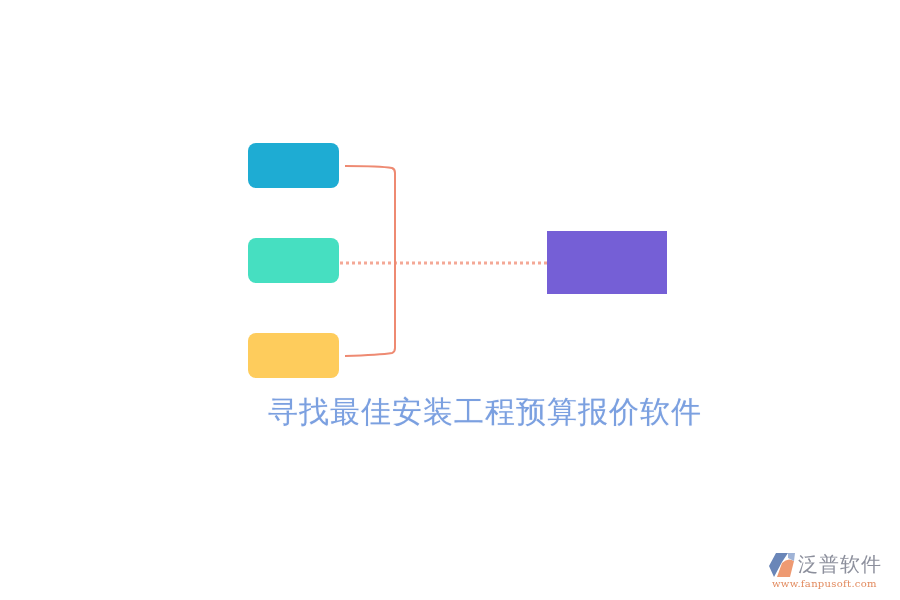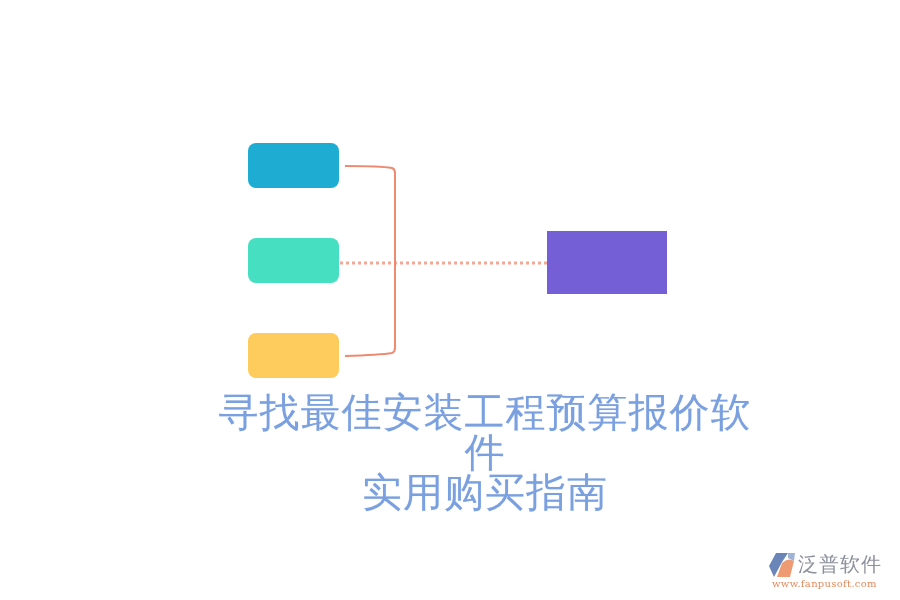--- a/index.html
+++ b/index.html
@@ -27,21 +27,21 @@
     }
     .target-box {
       position: absolute;
     }
     .title {
       position: absolute;
       left: 200px;
       width: 570px;
       text-align: center;
       font-family: "DejaVu Serif", serif;
-      font-size: 40px;
+      font-size: 30px;
       line-height: 40px;
       letter-spacing: 1px;
       color: #7BA0E0;
       text-shadow: 0 0 1px rgba(120,150,220,0.35);
     }
     .title .line {
       display: block;
     }
     .logo {
       position: absolute;
@@ -93,21 +93,20 @@
 
     <line id="dotted-link" x1="340" y1="263" x2="547" y2="263" stroke-width="3" stroke-dasharray="3,3" stroke="#F4A896"></line>
 
     <path id="bracket-path" d="M 345 166 Q 380 166 392 168 Q 395 169 395 173 L 395 348 Q 395 352 392 353 Q 380 355 345 356" fill="none" stroke-width="2" stroke="#EE8A72"></path>
   </svg>
 
   <div class="target-box" id="target" style="left: 547px; top: 231px; width: 120px; height: 63px; background: rgb(117, 95, 214);"></div>
 
   <div class="title" style="top: 392px; color: rgb(123, 160, 224);">
     <span class="line">寻找最佳安装工程预算报价软件</span>
-    <span class="line">实用购买指南</span>
   </div>
 
   <div class="logo">
     <svg class="logo-mark" viewBox="0 0 28 26">
       <polygon points="8,1 20,1 14,10 6,25 1,14" fill="#6A86B8"></polygon>
       <path d="M 14 11 Q 20 5 26 9 L 22 25 L 9 25 Z" fill="#EE9A72"></path>
       <polygon points="20,1 27,1 26,9 20,6" fill="#9FB3D6"></polygon>
     </svg>
     <span class="logo-name">泛普软件</span>
     <span class="logo-url">www.fanpusoft.com</span>

